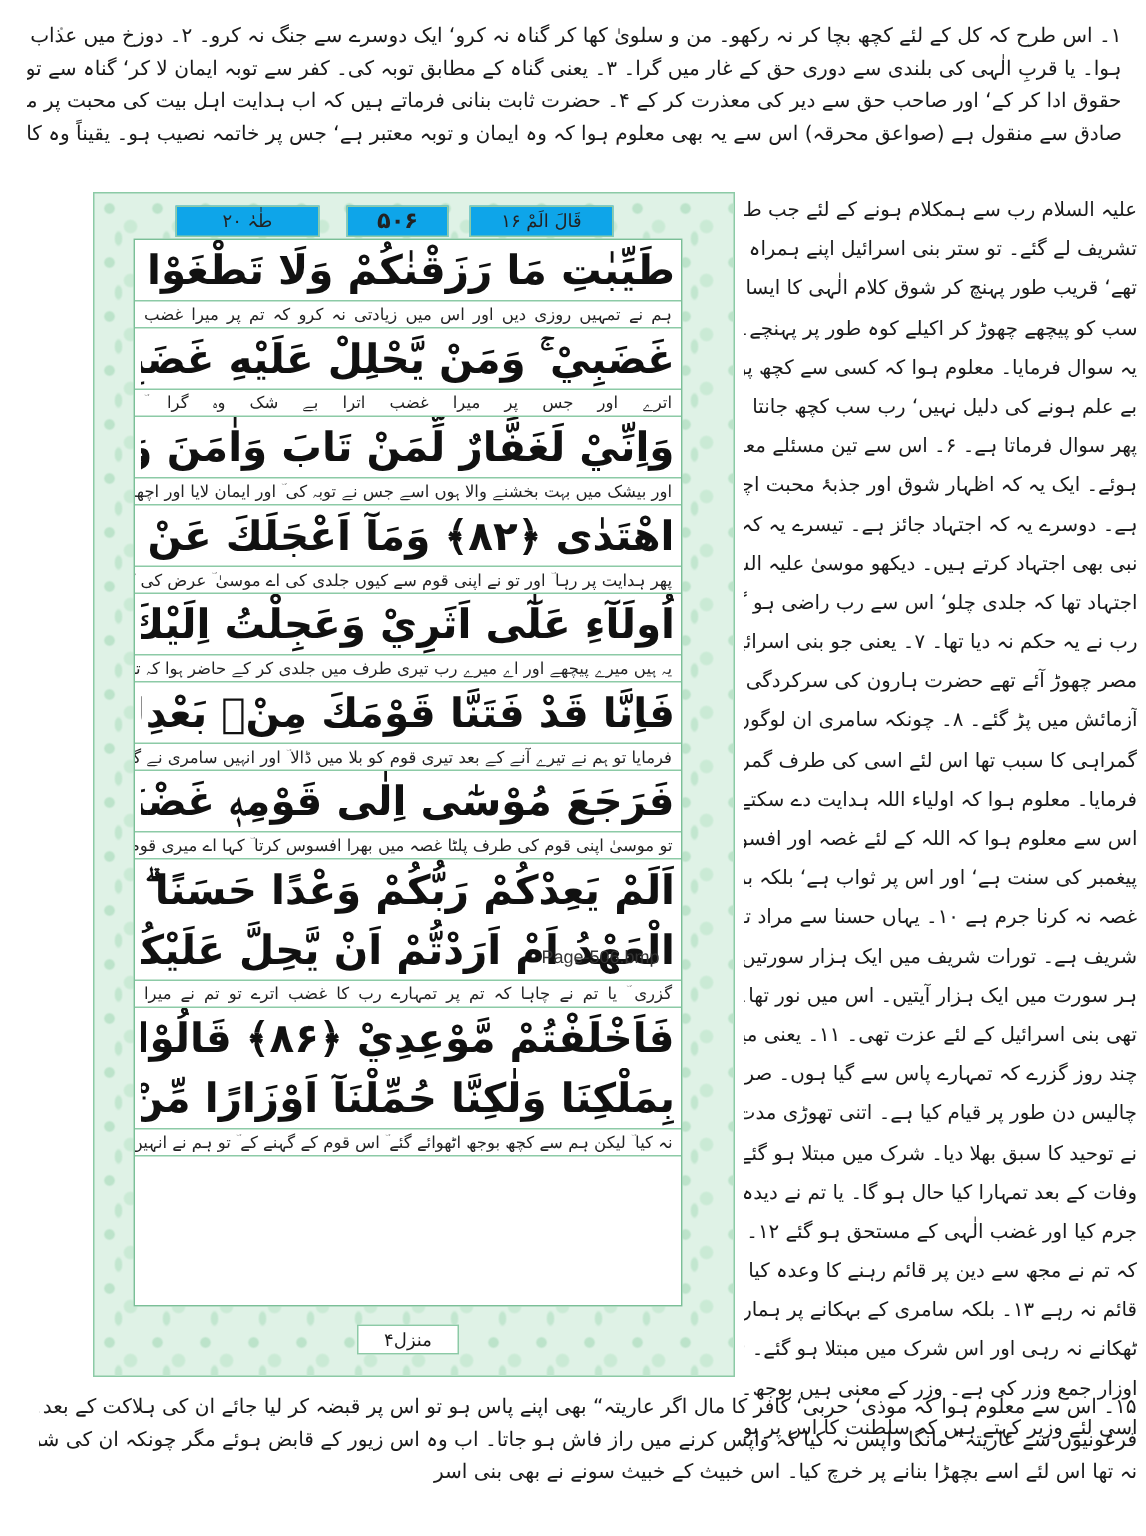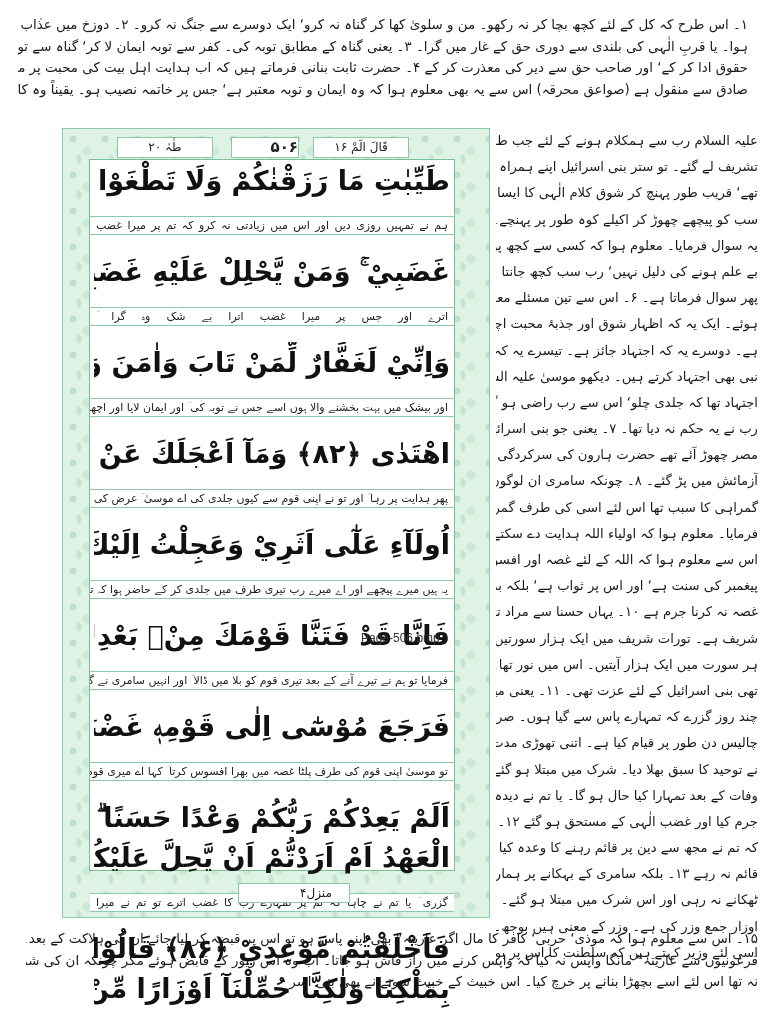--- a/index.html
+++ b/index.html
@@ -41,49 +41,49 @@
       radial-gradient(circle at 10px 10px, #b9e2c8 3px, transparent 4px),
       radial-gradient(circle at 24px 22px, #c8ead4 4px, transparent 5px),
       radial-gradient(ellipse at 16px 30px, #bfe5cd 2px, transparent 3px);
     background-size: 32px 36px;
     opacity: 0.9;
   }
   .frame-header {
     position: absolute; top: 6px; left: 0; right: 0; height: 22px;
   }
   .hdr-box {
-    position: absolute; top: 2px; height: 19px; background: #ffffff;
+    position: absolute; top: 2px; height: 19px; background: #0ea5e9;
     border: 1px solid #8ccaa6; font-size: 12px; line-height: 19px; text-align: center; color: #222;
   }
   .hdr-juz { left: 250px; width: 94px; text-align: center; }
-  .hdr-page { left: 168px; width: 66px; font-weight: bold; font-size: 15px; text-align: right; }
+  .hdr-page { left: 168px; width: 66px; font-weight: bold; font-size: 15px; }
   .hdr-surah { left: 54px; width: 94px; }
   .panel {
     position: absolute; left: 26px; top: 30px; width: 366px; height: 712px;
     background: #ffffff; border: 1.5px solid #7bbf97; box-sizing: border-box;
     padding: 0 4px;
   }
   .ayah-line {
     height: 40px; line-height: 42px; font-size: 27px; font-weight: bold;
     font-family: "DejaVu Sans", sans-serif; color: #111;
     white-space: nowrap; overflow: hidden; text-align: justify; text-align-last: justify;
     letter-spacing: 0.5px;
   }
   .trans-line {
     height: 17px; line-height: 17px; font-size: 11px; color: #222;
     border-top: 1px solid #8ccaa6; border-bottom: 1px solid #8ccaa6;
-    margin: 16px -4px; padding: 0 6px; background: #ffffff;
+    margin: 0 -4px; padding: 0 6px; background: #ffffff;
     white-space: nowrap; overflow: hidden; text-align: justify; text-align-last: justify;
   }
   .frame-footer {
     position: absolute; left: 0; right: 0; top: 752px; height: 22px;
   }
   .ftr-box {
     position: absolute; left: 175px; width: 66px; top: 2px; height: 18px;
-    background: #ffffff; border: 1px solid #8ccaa6; font-size: 12px; line-height: 18px; text-align: center; padding-left: 44px;
+    background: #ffffff; border: 1px solid #8ccaa6; font-size: 12px; line-height: 18px; text-align: center;
   }
   .watermark {
     position: absolute; left: 298px; top: 502px; font-size: 12px; color: #333;
     background: transparent; font-family: "Liberation Sans", sans-serif;
   }
   .speck { position: absolute; width: 2px; height: 2px; background: #999; border-radius: 50%; }
 </style>
 </head>
 <body>
 

